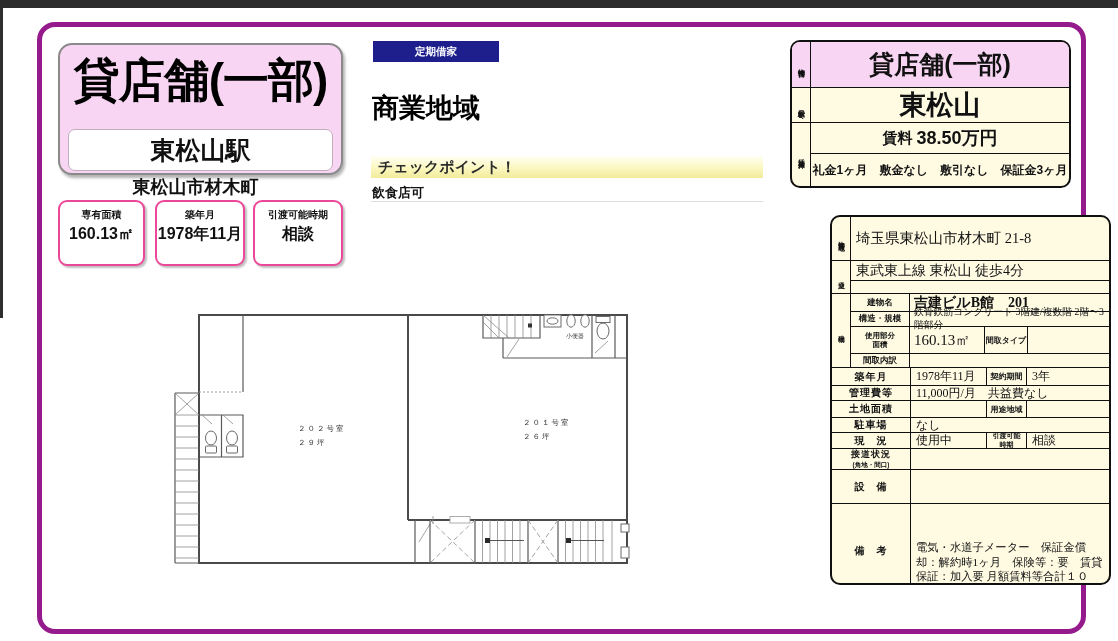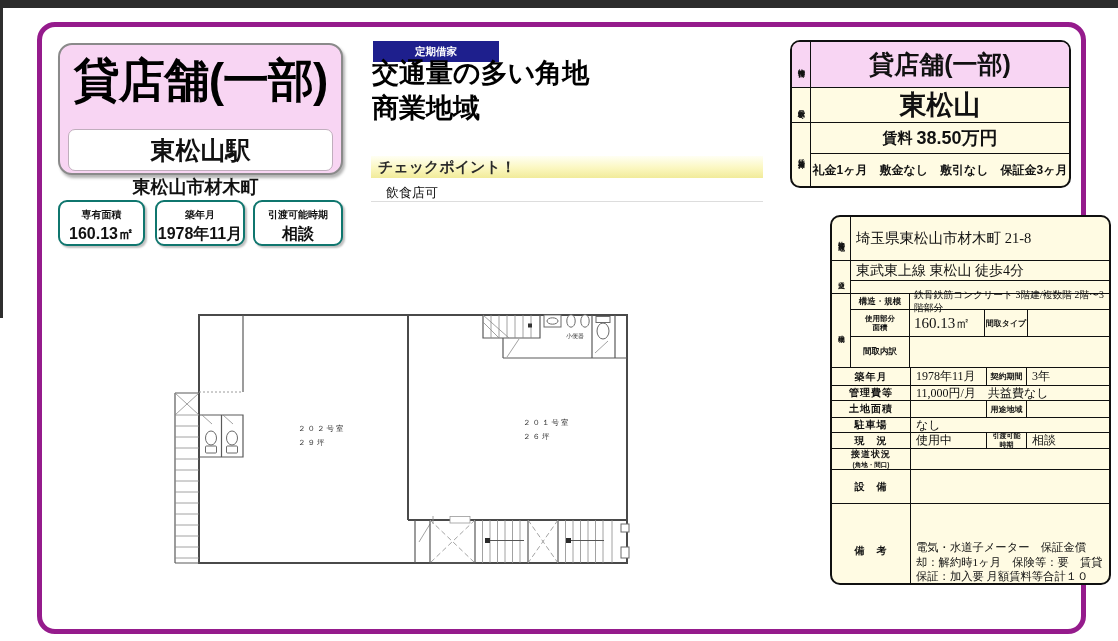--- a/index.html
+++ b/index.html
@@ -13,39 +13,39 @@
   
   .title-box{position:absolute;left:16px;top:16px;width:285px;height:132px;box-sizing:border-box;
              background:#f8d5f3;border:2px solid #8a8a8a;border-radius:14px;
              box-shadow:2px 3px 3px rgba(0,0,0,.3);}
   .title{margin-top:5px;text-align:center;font-size:46px;font-weight:800;letter-spacing:-1px;color:#000;}
   .station-box{position:absolute;left:8px;right:8px;top:84px;height:40px;background:#fff;
                border:1.5px solid #c0aebd;border-radius:7px;display:flex;align-items:center;
                justify-content:center;font-size:25px;font-weight:bold;}
   .district{position:absolute;left:11px;top:148px;width:285px;text-align:center;
             font-size:18px;font-weight:bold;}
-  .fact{position:absolute;top:173px;height:46px;box-sizing:border-box;background:#fff;
-        border:2px solid #0f766e;border-radius:9px;box-shadow:2px 2px 2px rgba(0,0,0,.25);
+  .fact{position:absolute;top:173px;height:66px;box-sizing:border-box;background:#fff;
+        border:2px solid #ec4899;border-radius:9px;box-shadow:2px 2px 2px rgba(0,0,0,.25);
         text-align:center;}
   .fact-1{left:16px;width:87px;}
   .fact-2{left:113px;width:90px;}
   .fact-3{left:211px;width:90px;}
   .fact-label{font-size:10px;font-weight:bold;margin-top:6px;}
   .fact-value{font-size:16px;font-weight:bold;margin-top:2px;}
 
   
   .badge{position:absolute;left:331px;top:14px;width:126px;height:21px;background:#1e1f8d;
          color:#fff;font-size:10.5px;font-weight:bold;display:flex;align-items:center;justify-content:center;}
   .headline{position:absolute;left:330px;font-size:27px;font-weight:800;color:#000;}
   .headline.l1{top:28px;}
   .headline.l2{top:63px;}
   .checkpoint{position:absolute;left:329px;top:129px;width:392px;height:22px;box-sizing:border-box;
               background:linear-gradient(180deg,#fffff4 0%,#fbf7c0 55%,#f1eb9a 100%);
               font-size:15px;font-weight:bold;color:#2b2b2b;display:flex;align-items:center;padding-left:7px;}
-  .checkpoint-note{position:absolute;left:344px;top:157px;font-size:13px;font-weight:400;}
+  .checkpoint-note{position:absolute;left:330px;top:157px;font-size:13px;font-weight:700;}
   .note-rule{position:absolute;left:329px;top:174px;width:392px;height:1px;background:#ddd;}
 
   
   .floorplan{position:absolute;left:113px;top:268px;width:490px;height:300px;}
   .wall2{fill:none;stroke:#4a4a4a;stroke-width:2;}
   .wall1{fill:none;stroke:#5a5a5a;stroke-width:1.2;}
   .thin{fill:none;stroke:#8a8a8a;stroke-width:0.8;}
   .dotted{fill:none;stroke:#9a9a9a;stroke-width:1;stroke-dasharray:2,2;}
   .xline{fill:none;stroke:#999;stroke-width:0.9;stroke-dasharray:5,3;}
   .fixture{fill:#fff;stroke:#6a6a6a;stroke-width:1;}
@@ -154,21 +154,20 @@
     <div class="fact fact-2">
       <div class="fact-label">築年月</div>
       <div class="fact-value">1978年11月</div>
     </div>
     <div class="fact fact-3">
       <div class="fact-label">引渡可能時期</div>
       <div class="fact-value">相談</div>
     </div>
 
     <div class="badge">定期借家</div>
-    <div class="headline l1">交通量の多い角地</div>
     <div class="headline l2">商業地域</div>
     <div class="checkpoint">チェックポイント！</div>
     <div class="checkpoint-note">飲食店可</div>
     <div class="note-rule"></div>
 
     <svg class="floorplan" viewBox="0 0 490 300">
       <g>
         <path class="wall2" d="M44,20 H472 V268 H44 Z"></path>
         <path class="wall2" d="M253,20 V225 M253,225 H472"></path>
       </g>
@@ -263,20 +262,24 @@
       <div class="d-row d-access">
         <div class="vlabel d-vlabel">交通</div>
         <div class="lines">
           <div class="l1 serif">東武東上線 東松山 徒歩4分</div>
           <div class="l2"></div>
         </div>
       </div>
       <div class="d-row d-bldg">
         <div class="vlabel d-vlabel">建物</div>
         <div class="subrows">
+          <div class="b-sub b-r1">
+            <div class="b-sublabel">建物名</div>
+            <div class="b-val serif">吉建ビルB館　201</div>
+          </div>
           <div class="b-sub b-r2">
             <div class="b-sublabel">構造・規模</div>
             <div class="b-val serif">鉄骨鉄筋コンクリート 3階建/複数階 2階〜3階部分</div>
           </div>
           <div class="b-sub b-r3">
             <div class="b-sublabel">
                 <span class="wraplabel">使用部分面積</span>
               </div>
             <div class="area serif">160.13㎡</div>
             <div class="lbl2">間取タイプ</div>

